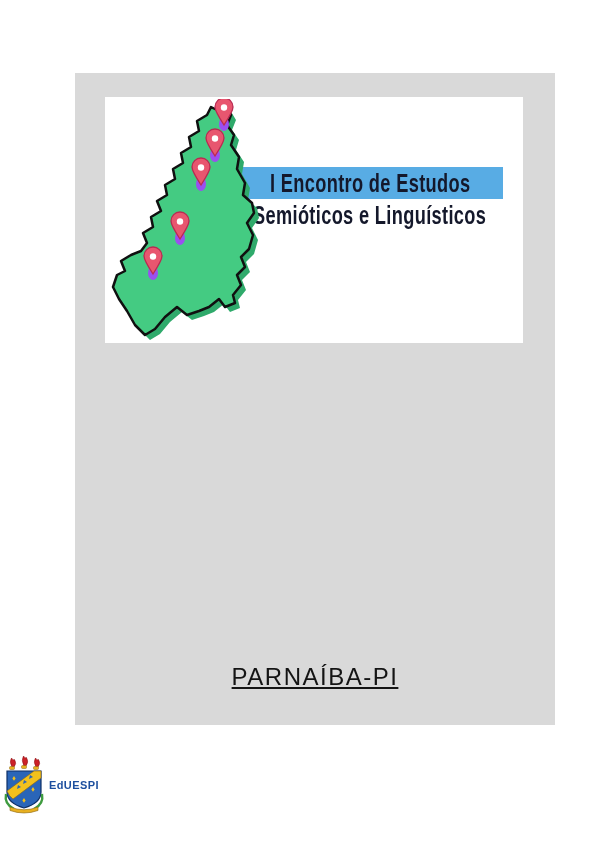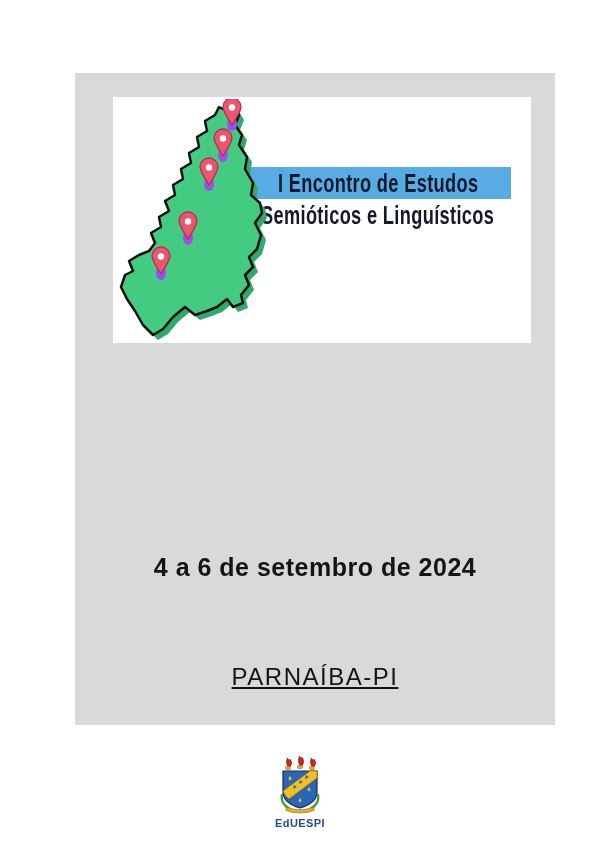--- a/index.html
+++ b/index.html
@@ -27,21 +27,20 @@
     overflow:hidden;
   }
   .canvas{
     position:absolute;left:75px;top:73px;width:480px;height:652px;
     background:var(--canvas-bg);
   }
   
   .banner{
     position:absolute;left:30px;top:24px;width:418px;height:246px;
     background:var(--banner-bg);
-    margin-left:8px;
   }
   .bars{
     position:absolute;left:132px;top:70px;width:266px;
   }
   .bar-row{
     height:32px;display:flex;align-items:center;justify-content:center;
   }
   .bar-row.highlight{background:var(--bar-blue);}
   .bar-row span{
     display:inline-block;white-space:nowrap;
@@ -72,21 +71,21 @@
   }
   .location-line{
     position:absolute;left:0;top:592px;width:100%;height:24px;
     display:flex;align-items:center;justify-content:center;
     font-size:24px;font-weight:400;color:var(--body-text);
     letter-spacing:1.5px;white-space:nowrap;text-decoration:underline;
   }
   
   .logo-wrap{
     position:absolute;left:0;top:754px;width:100%;
-    display:flex;flex-direction:column;align-items:center;gap:1px;
+    display:flex;flex-direction:row;align-items:center;gap:1px;
   }
   .logo-caption{
     font-size:11px;font-weight:800;color:var(--logo-blue);
     letter-spacing:0.4px;
   }
 </style>
 </head>
 <body>
 
 <div class="canvas">
@@ -142,21 +141,20 @@
         <g transform="translate(46,161)">
           <ellipse cx="0" cy="13" rx="5" ry="7" fill="var(--pin-purple)"></ellipse>
           <path d="M0,14 C-6.5,4 -9,-0.5 -9,-4 A9,9 0 1 1 9,-4 C9,-0.5 6.5,4 0,14 Z" fill="var(--pin-pink)" stroke="var(--pin-pink-dark)" stroke-width="1.3"></path>
           <circle cx="0" cy="-3.5" r="3.2" fill="#ffffff"></circle>
         </g>
       </g>
     </svg>
   </div>
 
 
-  <div class="date-line">4 a 6 de setembro de 2024</div>
 
   <div class="location-line">PARNAÍBA-PI</div>
 </div>
 
 <div class="logo-wrap">
   <svg width="48" height="62" viewBox="0 0 48 62" aria-hidden="true">
 
     <g>
       <path d="M12,13 q-3,-5 -0.5,-9 q1.5,3 3,1.5 q2.5,4 -0.5,7.5 Z" fill="#cc2127" stroke="#8e1418" stroke-width="0.6"></path>
       <path d="M24,12 q-3,-6 -0.5,-10 q1.5,3 3,1.5 q2.5,4.5 -0.5,8.5 Z" fill="#cc2127" stroke="#8e1418" stroke-width="0.6"></path>

